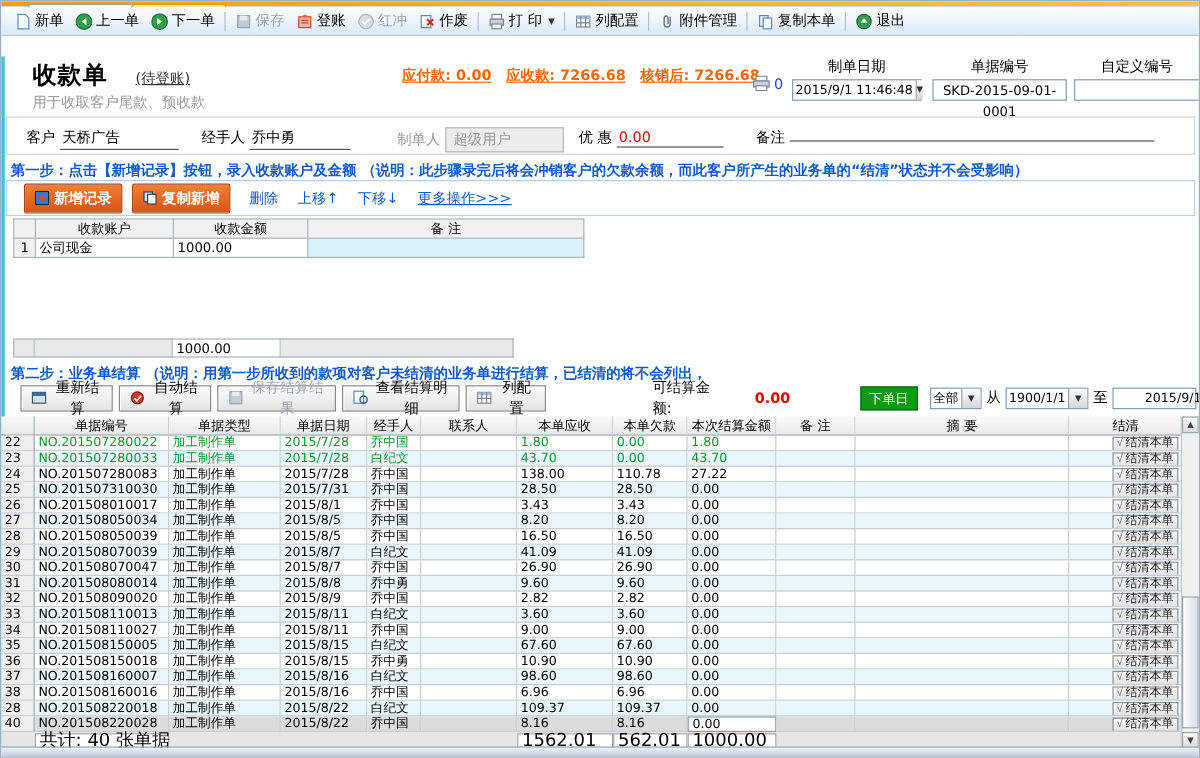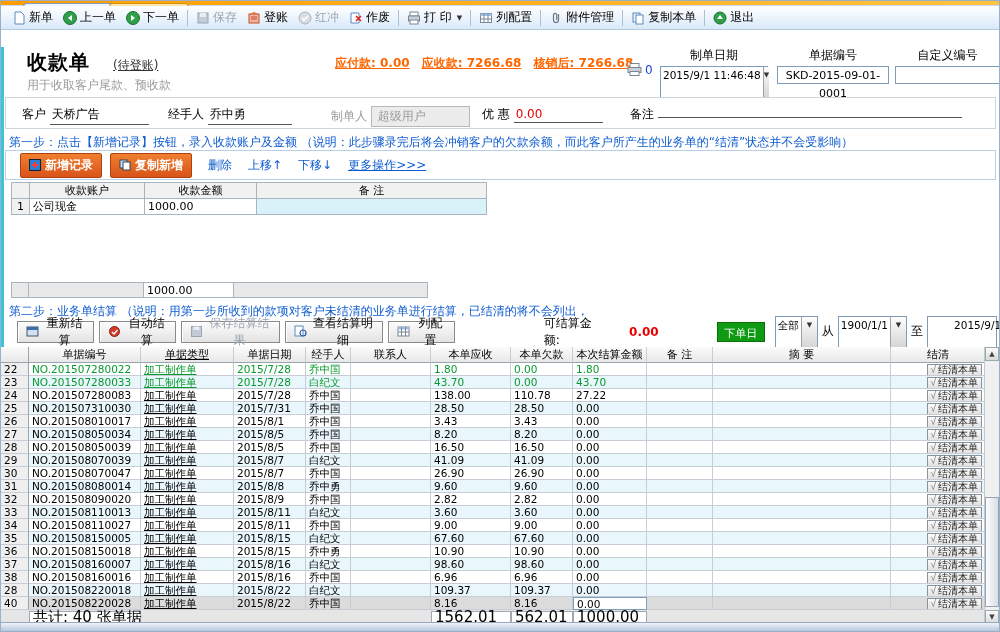--- a/index.html
+++ b/index.html
@@ -29,32 +29,32 @@
   .title{position:absolute;left:22px;top:2px;font-size:20px;font-weight:bold;letter-spacing:1px;}
   .statuslink{position:absolute;left:108px;top:10px;font-size:12px;color:#333;text-decoration:underline;}
   .subtitle{position:absolute;left:22px;top:30px;font-size:12px;color:#9a9a9a;}
   .summary{position:absolute;left:330px;top:8px;font-size:12px;font-weight:bold;color:#ff6600;}
   .summary span{text-decoration:underline;margin-right:8px;}
   .hprint{position:absolute;left:622px;top:16px;display:flex;align-items:center;gap:4px;}
   .hprint .cnt{color:#1a46d8;font-size:12px;}
   .fldgrp{position:absolute;top:0;text-align:center;font-size:12px;}
   .fldgrp .lbl{display:block;margin-bottom:2px;}
   .fbox{height:18px;border:1px solid #7f9db9;background:#fff;font-size:11px;line-height:18px;box-sizing:border-box;}
-  .combo{display:flex;align-items:stretch;border:1px solid #7f9db9;background:#fff;height:32px;box-sizing:border-box;}
+  .combo{display:flex;align-items:stretch;border:1px solid #7f9db9;background:#fff;height:18px;box-sizing:border-box;}
   .combo .val{flex:1;font-size:10.5px;line-height:16px;padding:0 2px;white-space:nowrap;}
   .combo .arrowbtn{width:15px;background:linear-gradient(#fdfdfd,#d6d6d6);border-left:1px solid #a0a0a0;
                    font-size:7px;line-height:16px;text-align:center;color:#333;}
 
   
   .formbox{position:absolute;left:4px;top:96px;width:991px;height:32px;border:1px solid #cdd5dd;background:#fff;box-sizing:border-box;}
   .fitem{position:absolute;top:8px;font-size:12px;white-space:nowrap;}
   .uval{display:inline-block;border-bottom:1px solid #555;padding:0 2px 1px 2px;}
   .greybox{display:inline-block;background:#ececec;border:1px solid #b8b8b8;color:#9a9a9a;padding:1px 6px;min-width:85px;}
 
-  .steptext{position:absolute;left:8px;font-size:12px;color:#0d5bd0;white-space:nowrap;}
+  .steptext{position:absolute;left:8px;font-size:12px;color:#0d5bd0;white-space:nowrap;font-weight:bold;}
 
   
   .actionbar{position:absolute;left:4px;top:149px;width:991px;height:30px;border:1px solid #b9cfe4;background:#fff;
              display:flex;align-items:center;gap:8px;padding-left:14px;box-sizing:border-box;}
   .obtn{display:flex;align-items:center;gap:4px;background:linear-gradient(#f08030,#d9531a);border:1px solid #b04010;
         color:#fff;font-weight:bold;font-size:12px;padding:3px 8px;border-radius:2px;}
   .alink{color:#0d5bd0;font-size:12px;margin-left:8px;}
   .alink.more{text-decoration:underline;}
 
   
@@ -82,21 +82,21 @@
             font-size:11px;text-align:center;line-height:19px;}
   .sb-sm{font-size:12px;margin:0 4px;}
 
   
   .billwrap{position:absolute;left:0px;top:346px;width:1000px;}
   .bhead,.brow,.bfoot{display:flex;}
   .bcell{box-sizing:border-box;border-right:1px solid #c6cdd4;border-bottom:1px solid #c6cdd4;overflow:hidden;
          white-space:nowrap;padding:0 3px;height:13px;line-height:12px;font-size:10.5px;}
   .bhead .bcell{background:linear-gradient(#fbfbfb,#e8e8e8);border-bottom:1px solid #9aa4ae;height:16px;line-height:15px;
                 text-align:center;font-size:11px;}
-  .c0{width:28px;flex:none;} .c1{width:112px;flex:none;} .c2{width:93px;flex:none;text-decoration:underline;} .c3{width:72px;flex:none;}
+  .c0{width:28px;flex:none;} .c1{width:112px;flex:none;} .c2{width:93px;flex:none;} .c3{width:72px;flex:none;}
   .c4{width:45px;flex:none;} .c5{width:80px;flex:none;} .c6{width:80px;flex:none;} .c7{width:62px;flex:none;}
   .c8{width:74px;flex:none;} .c9{width:66px;flex:none;} .c10{width:178px;flex:none;} .c11{width:95px;flex:none;text-align:right;}
   .gut{background:#efefef;border-right:1px solid #9aa4ae;}
   .brow.alt .bcell:not(.gut){background:#e9f6fb;}
   .brow.settled .bcell:not(.gut){color:#089a2e;}
   .brow.selected .bcell:not(.gut){background:#dcdcdc;}
   .brow.selected .c8{background:#fff !important;border:1px solid #7f9db9;}
   .settlebtn{font-size:10px;height:12px;line-height:10px;padding:0 3px;background:linear-gradient(#fafafa,#e2e2e2);
              border:1px solid #8a939c;color:#222;}
   .settlebtn .chk{color:#777;margin-right:2px;}

